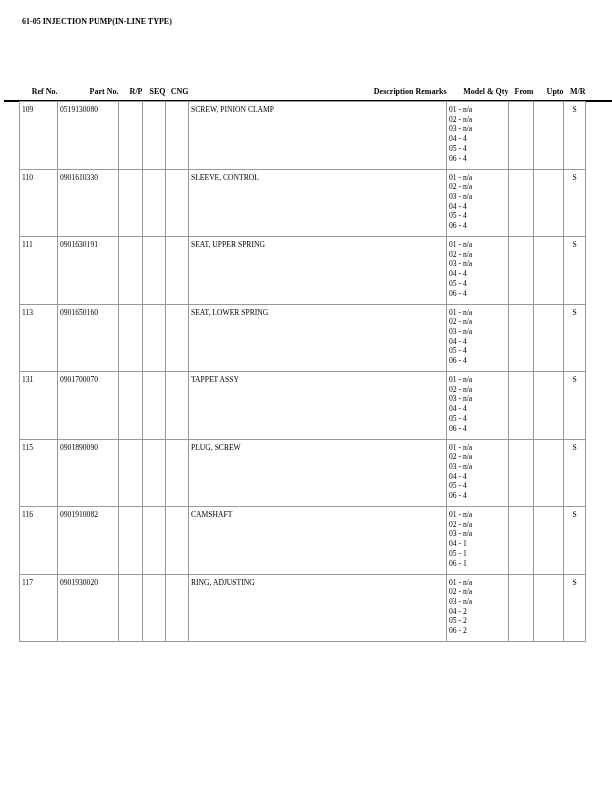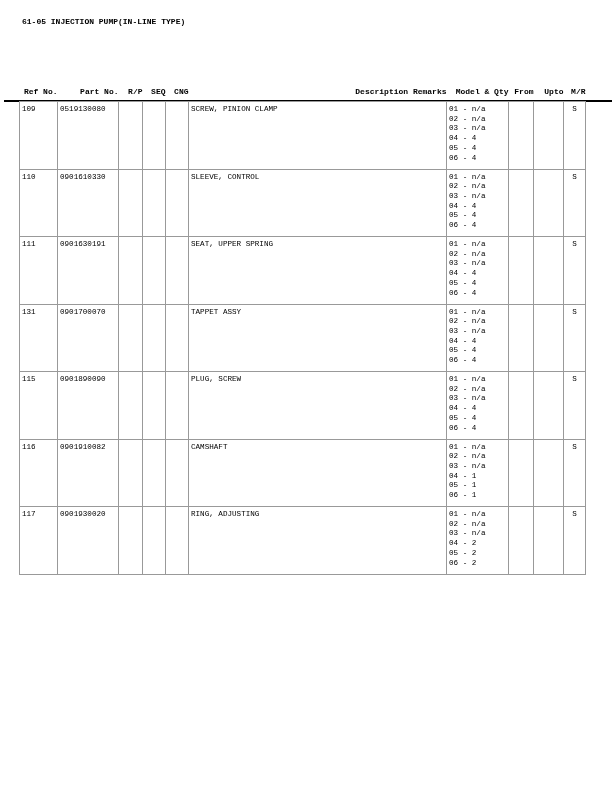--- a/index.html
+++ b/index.html
@@ -5,21 +5,21 @@
   html, body {
     margin: 0;
     padding: 0;
     background: #ffffff;
   }
   .page {
     position: relative;
     width: 612px;
     height: 792px;
     background: var(--bg, #ffffff);
-    font-family: Liberation Mono, monospace;
+    font-family: Liberation Serif, serif;
     color: var(--text, #000000);
     overflow: hidden;
   }
   .page-title {
     position: absolute;
     left: 22px;
     top: 17px;
     font-size: 8px;
     font-weight: bold;
     line-height: 10px;
@@ -175,20 +175,39 @@
             <div>03 - n/a</div>
             <div>04 - 4</div>
             <div>05 - 4</div>
             <div>06 - 4</div>
           </td>
           <td class="col-from"></td>
           <td class="col-upto"></td>
           <td class="col-mr">S</td>
         </tr>
         <tr>
+          <td class="col-ref">113</td>
+          <td class="col-part">0901650160</td>
+          <td class="col-rp"></td>
+          <td class="col-seq"></td>
+          <td class="col-cng"></td>
+          <td class="col-desc">SEAT, LOWER SPRING</td>
+          <td class="col-model">
+            <div>01 - n/a</div>
+            <div>02 - n/a</div>
+            <div>03 - n/a</div>
+            <div>04 - 4</div>
+            <div>05 - 4</div>
+            <div>06 - 4</div>
+          </td>
+          <td class="col-from"></td>
+          <td class="col-upto"></td>
+          <td class="col-mr">S</td>
+        </tr>
+        <tr>
           <td class="col-ref">131</td>
           <td class="col-part">0901700070</td>
           <td class="col-rp"></td>
           <td class="col-seq"></td>
           <td class="col-cng"></td>
           <td class="col-desc">TAPPET ASSY</td>
           <td class="col-model">
             <div>01 - n/a</div>
             <div>02 - n/a</div>
             <div>03 - n/a</div>

